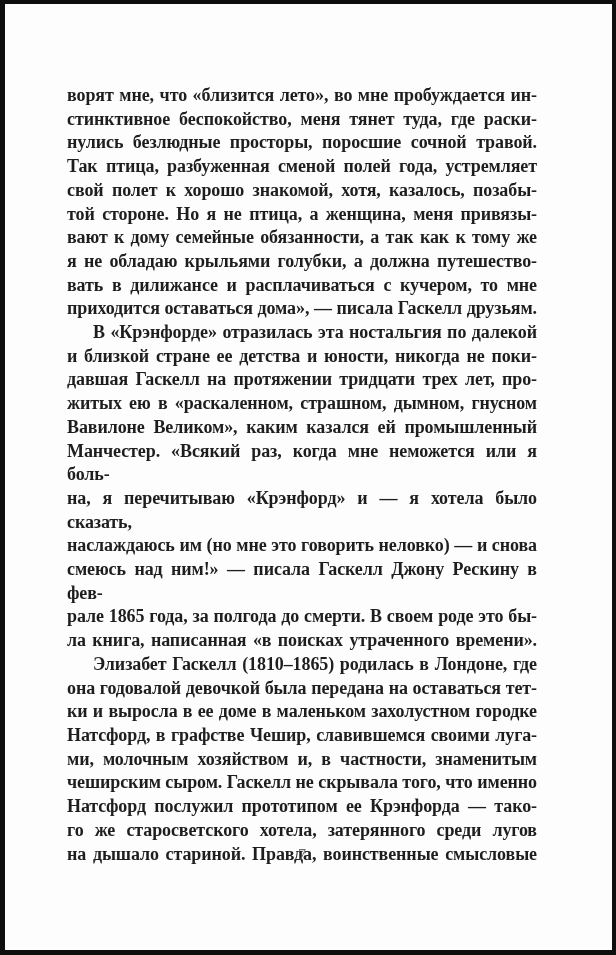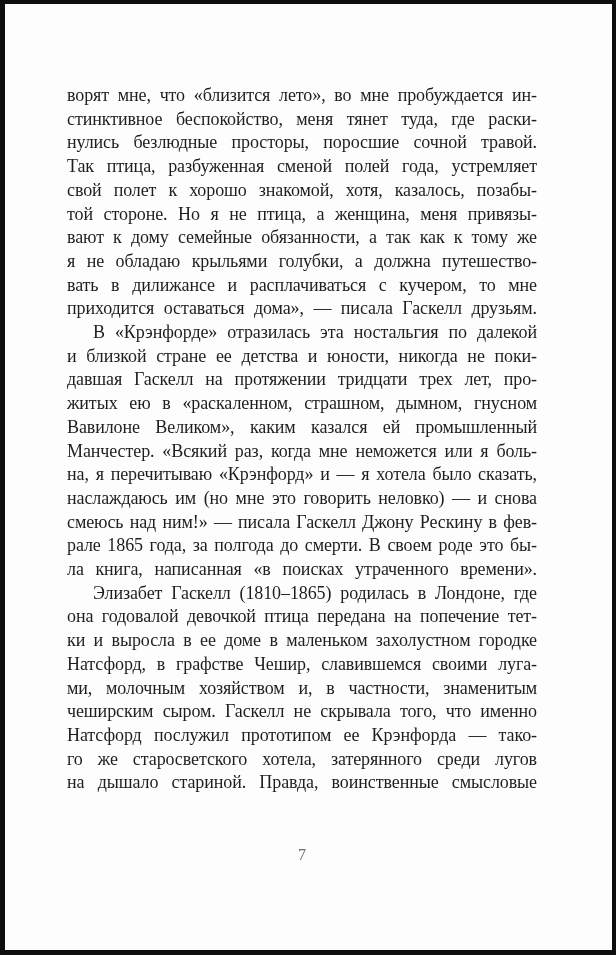--- a/index.html
+++ b/index.html
@@ -25,20 +25,21 @@
   .text-block {
     position: absolute;
     left: 62px;
     top: 80px;
     width: 470px;
     color: #1e1e1e;
     font-size: 18px;
     line-height: 23.7px;
     letter-spacing: -0.1px;
     hyphens: none;
+    font-weight: bold;
   }
   .text-block .line {
     text-align: justify;
     text-align-last: justify;
     white-space: normal;
   }
   .text-block .line.indent {
     text-indent: 26px;
   }
   .folio {
@@ -71,21 +72,21 @@
       <div class="line">давшая Гаскелл на протяжении тридцати трех лет, про-</div>
       <div class="line">житых ею в «раскаленном, страшном, дымном, гнусном</div>
       <div class="line">Вавилоне Великом», каким казался ей промышленный</div>
       <div class="line">Манчестер. «Всякий раз, когда мне неможется или я боль-</div>
       <div class="line">на, я перечитываю «Крэнфорд» и — я хотела было сказать,</div>
       <div class="line">наслаждаюсь им (но мне это говорить неловко) — и снова</div>
       <div class="line">смеюсь над ним!» — писала Гаскелл Джону Рескину в фев-</div>
       <div class="line">рале 1865 года, за полгода до смерти. В своем роде это бы-</div>
       <div class="line">ла книга, написанная «в поисках утраченного времени».</div>
       <div class="line indent">Элизабет Гаскелл (1810–1865) родилась в Лондоне, где</div>
-      <div class="line">она годовалой девочкой птица передана на попечение тет-</div>
+      <div class="line">она годовалой девочкой была передана на оставаться тет-</div>
       <div class="line">ки и выросла в ее доме в маленьком захолустном городке</div>
       <div class="line">Натсфорд, в графстве Чешир, славившемся своими луга-</div>
       <div class="line">ми, молочным хозяйством и, в частности, знаменитым</div>
       <div class="line">чеширским сыром. Гаскелл не скрывала того, что именно</div>
       <div class="line">Натсфорд послужил прототипом ее Крэнфорда — тако-</div>
       <div class="line">го же старосветского хотела, затерянного среди лугов</div>
       <div class="line">на дышало стариной. Правда, воинственные смысловые</div>
     </div>
   <div class="folio">7</div>
 </div>

